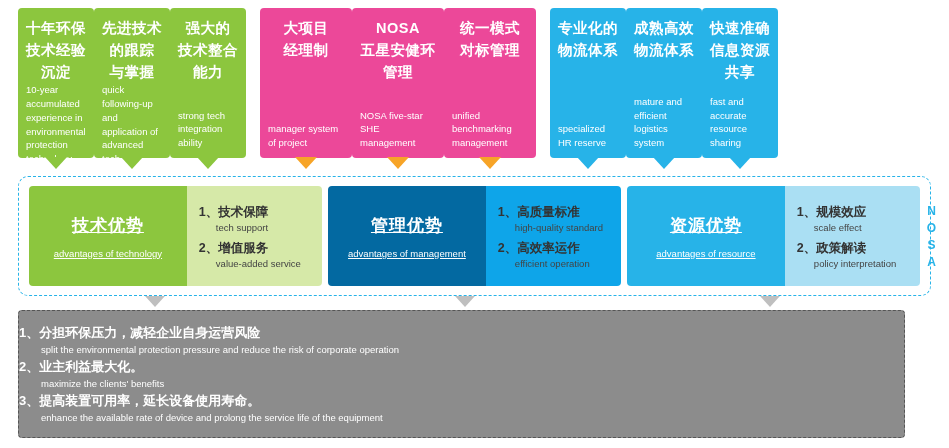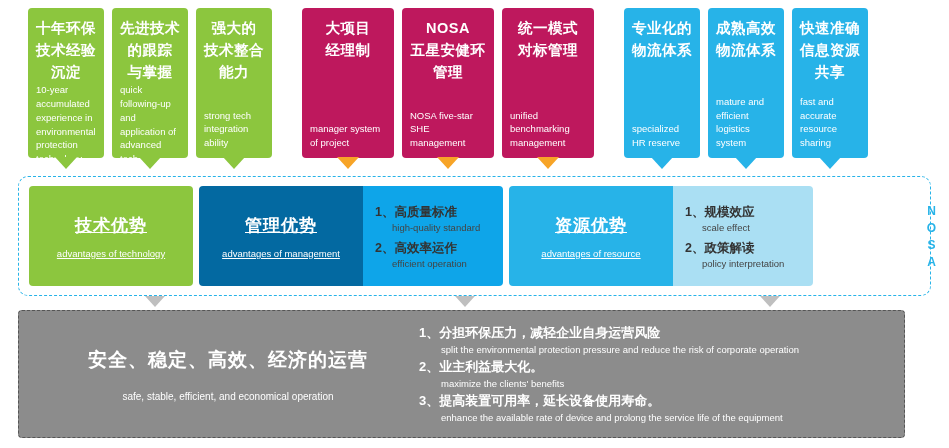--- a/index.html
+++ b/index.html
@@ -11,26 +11,25 @@
     height: 448px;
     background: #ffffff;
     font-family: "Liberation Sans", sans-serif;
     position: relative;
     overflow: hidden;
   }
 
   
   .top-row {
     position: absolute;
-    left: 28px;
+    left: 18px;
     top: 8px;
     width: 913px;
     height: 150px;
     display: flex;
-    gap: 8px;
   }
   .card {
     position: relative;
     border-radius: 4px;
     box-sizing: border-box;
     padding: 10px 8px 8px 8px;
     color: #ffffff;
     display: flex;
     flex-direction: column;
   }
@@ -42,21 +41,21 @@
     text-align: center;
   }
   .card .en {
     margin-top: auto;
     font-size: 9.5px;
     line-height: 1.45;
     text-align: left;
     font-weight: normal;
   }
   .card.green  { background: #8cc63e; width: 76px; }
-  .card.orange { background: #be185d; width: 92px; }
+  .card.orange { background: #ec4899; width: 92px; }
   .card.blue   { background: #27b3e8; width: 76px; }
 
   
   .card .arrow {
     position: absolute;
     left: 50%;
     bottom: -11px;
     transform: translateX(-50%);
     width: 0; height: 0;
     border-left: 11px solid transparent;
@@ -313,20 +312,30 @@
 
 </div>
 
 <div class="mid-wrap">
 
   <div class="adv-block blk-green">
     <div class="adv-title">
       <div class="cn">技术优势</div>
       <div class="en">advantages of technology</div>
     </div>
+    <div class="adv-list">
+      <div class="adv-item">
+        <div class="cn">1、技术保障</div>
+        <div class="en">tech support</div>
+      </div>
+      <div class="adv-item">
+        <div class="cn">2、增值服务</div>
+        <div class="en">value-added service</div>
+      </div>
+    </div>
   </div>
 
   <div class="adv-block blk-orange">
     <div class="adv-title">
       <div class="cn">管理优势</div>
       <div class="en">advantages of management</div>
     </div>
     <div class="adv-list">
       <div class="adv-item">
         <div class="cn">1、高质量标准</div>
@@ -363,24 +372,20 @@
   <span>O</span>
   <span>S</span>
   <span>A</span>
 </div>
 
 <div class="mid-arrow" style="left:145px"></div>
 <div class="mid-arrow" style="left:455px"></div>
 <div class="mid-arrow" style="left:760px"></div>
 
 <div class="bottom">
-  <div class="bottom-left">
-    <div class="cn">安全、稳定、高效、经济的运营</div>
-    <div class="en">safe, stable, efficient, and economical operation</div>
-  </div>
   <div class="bottom-right">
     <div class="b-item">
       <div class="cn">1、分担环保压力，减轻企业自身运营风险</div>
       <div class="en">split the environmental protection pressure and reduce the risk of corporate operation</div>
     </div>
     <div class="b-item">
       <div class="cn">2、业主利益最大化。</div>
       <div class="en">maximize the clients' benefits</div>
     </div>
     <div class="b-item">

